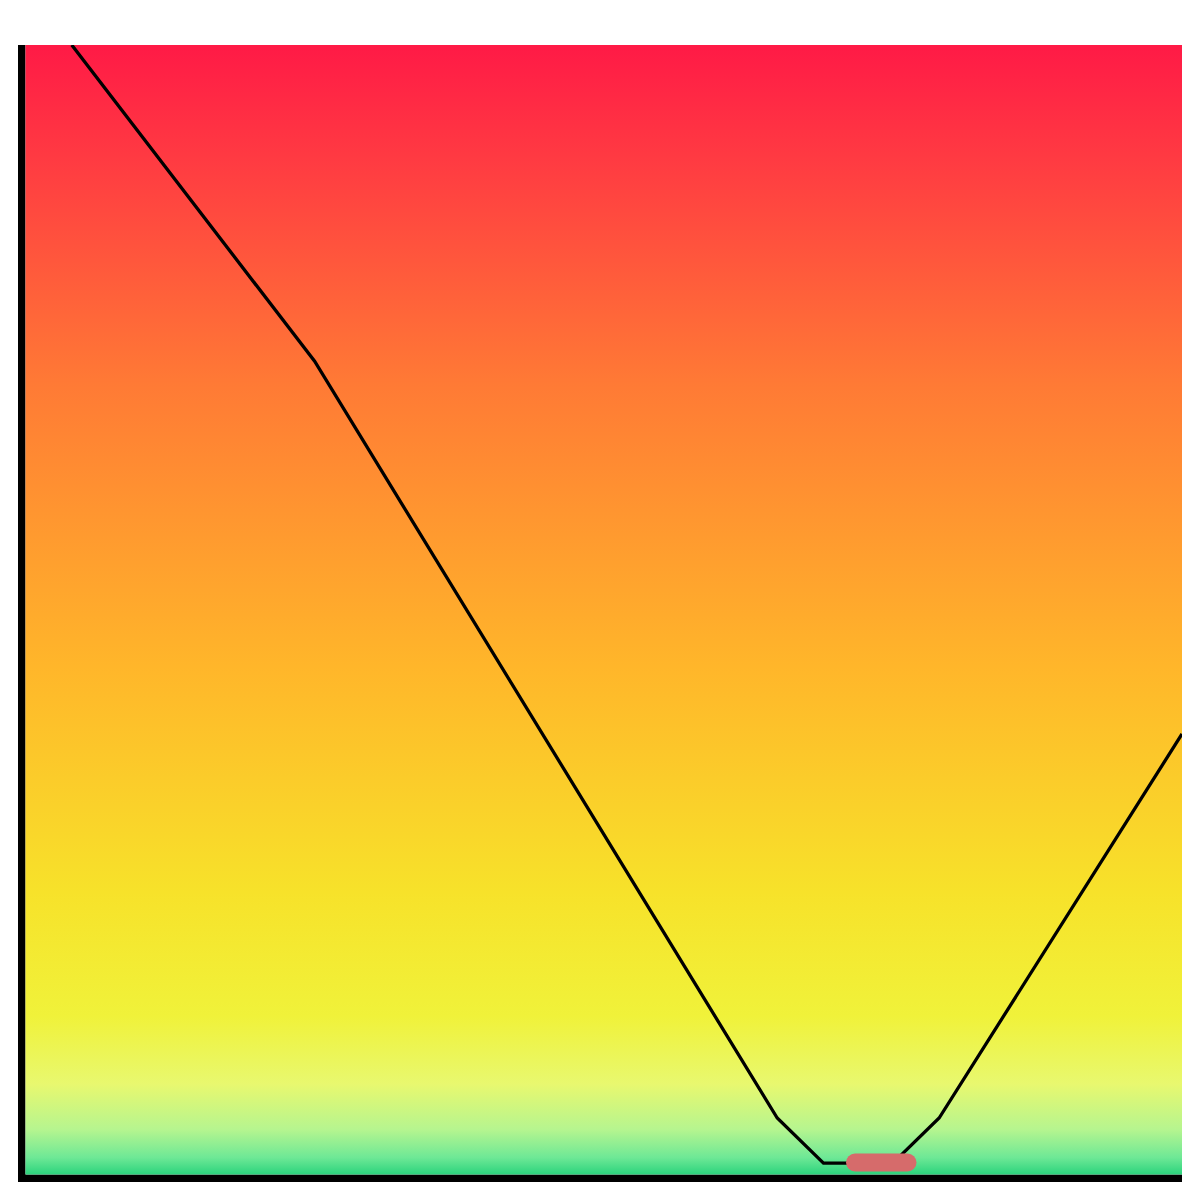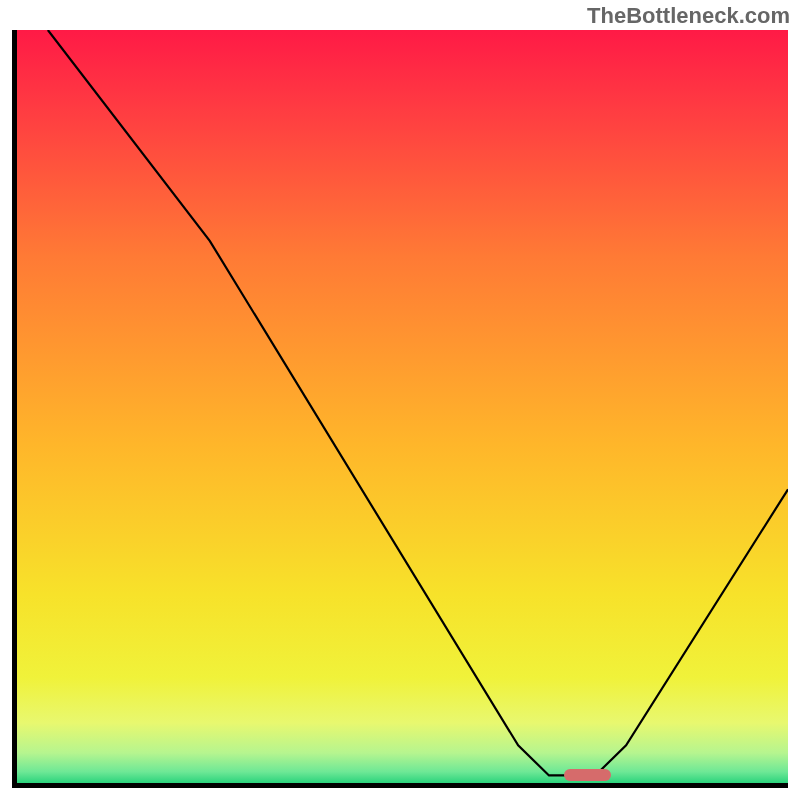--- a/index.html
+++ b/index.html
@@ -52,21 +52,20 @@
     position: absolute;
     z-index: 4;
     border-radius: 7px;
     background: #d66b6b;
   }
 </style>
 </head>
 <body>
 
 <div class="container">
-  <div class="watermark">TheBottleneck.com</div>
 
   <div class="plot-area">
     <div id="gradient-stack">
         <div class="gradient" style="top: 0px; bottom: 0px; background: linear-gradient(rgb(255, 26, 70) 0%, rgb(255, 58, 66) 10%, rgb(255, 122, 53) 30%, rgb(255, 182, 42) 55%, rgb(247, 226, 42) 75%, rgb(240, 242, 58) 86%, rgb(232, 248, 111) 92%, rgb(182, 245, 143) 96%, rgb(110, 232, 150) 98.5%, rgb(43, 211, 124) 100%);"></div>
       </div>
     <svg class="curve" id="curve-svg" viewBox="0 0 100 100" preserveAspectRatio="none">
       <path id="curve-path" d="M4.00 0.00 L25.00 28.00 L65.00 95.00 L69.00 99.00 L75.00 99.00 L79.00 95.00 L100.00 61.00" fill="none" stroke="#000" stroke-width="2.2" vector-effect="non-scaling-stroke"></path>
     </svg>
     <div id="min-marker" class="minimum-marker" style="left: 547.41px; width: 46.26px; top: 739.47px; height: 12px;"></div>
   </div>

